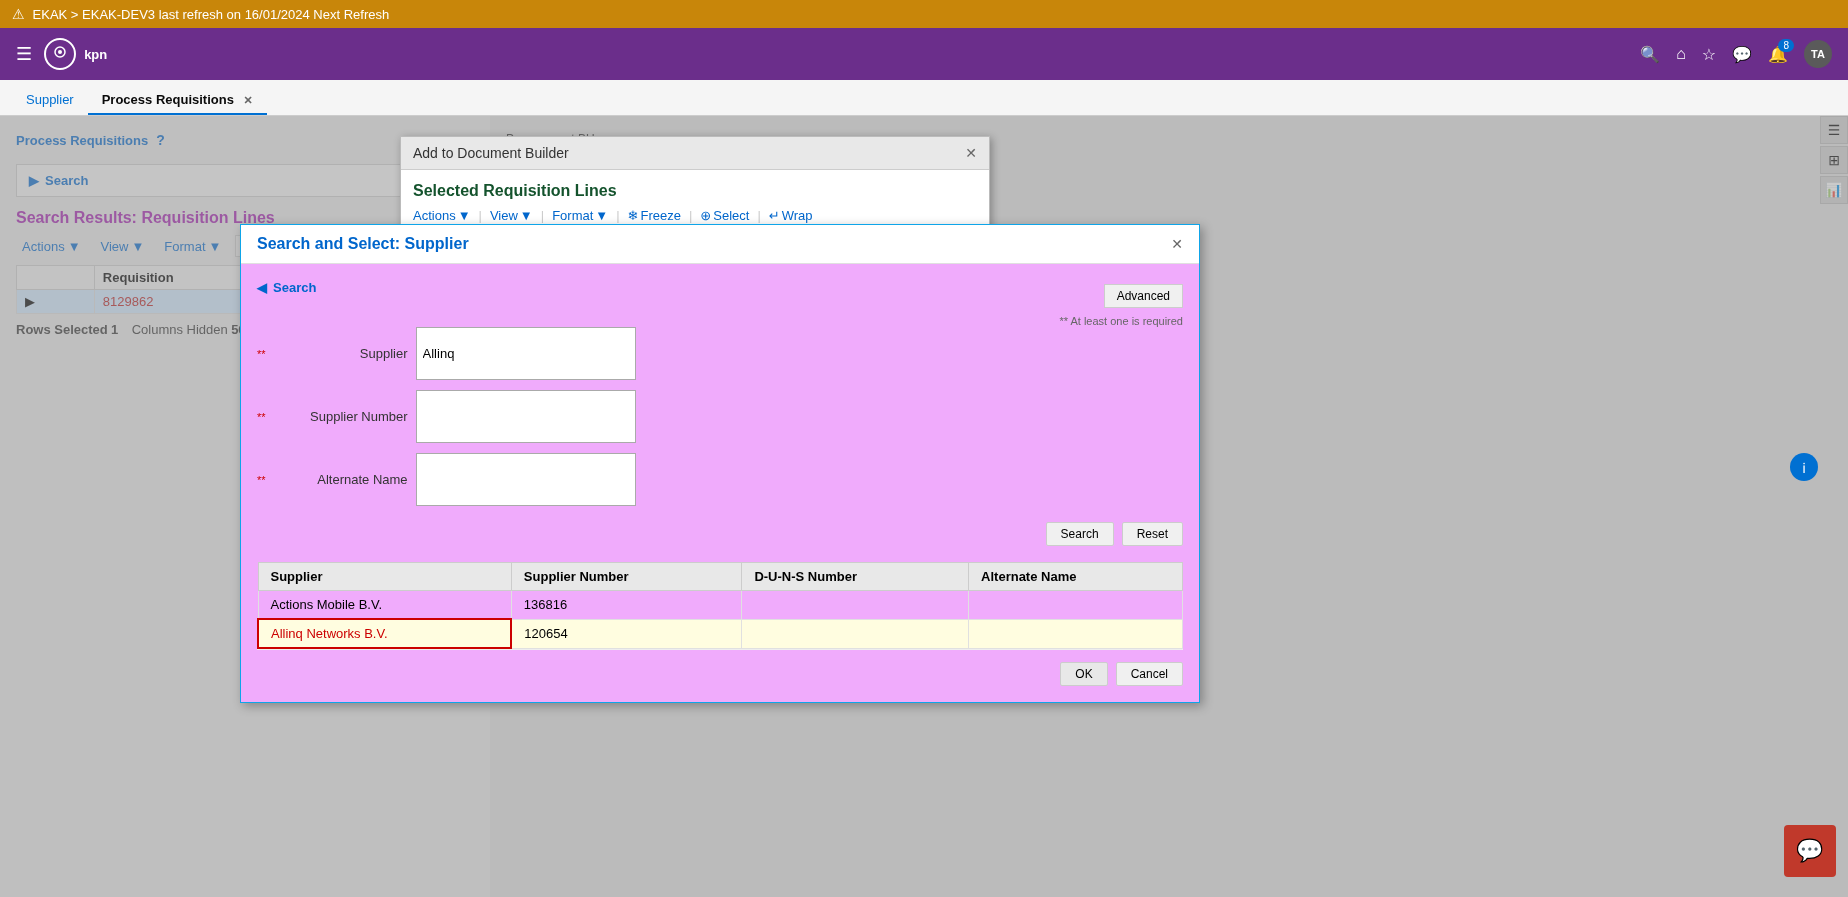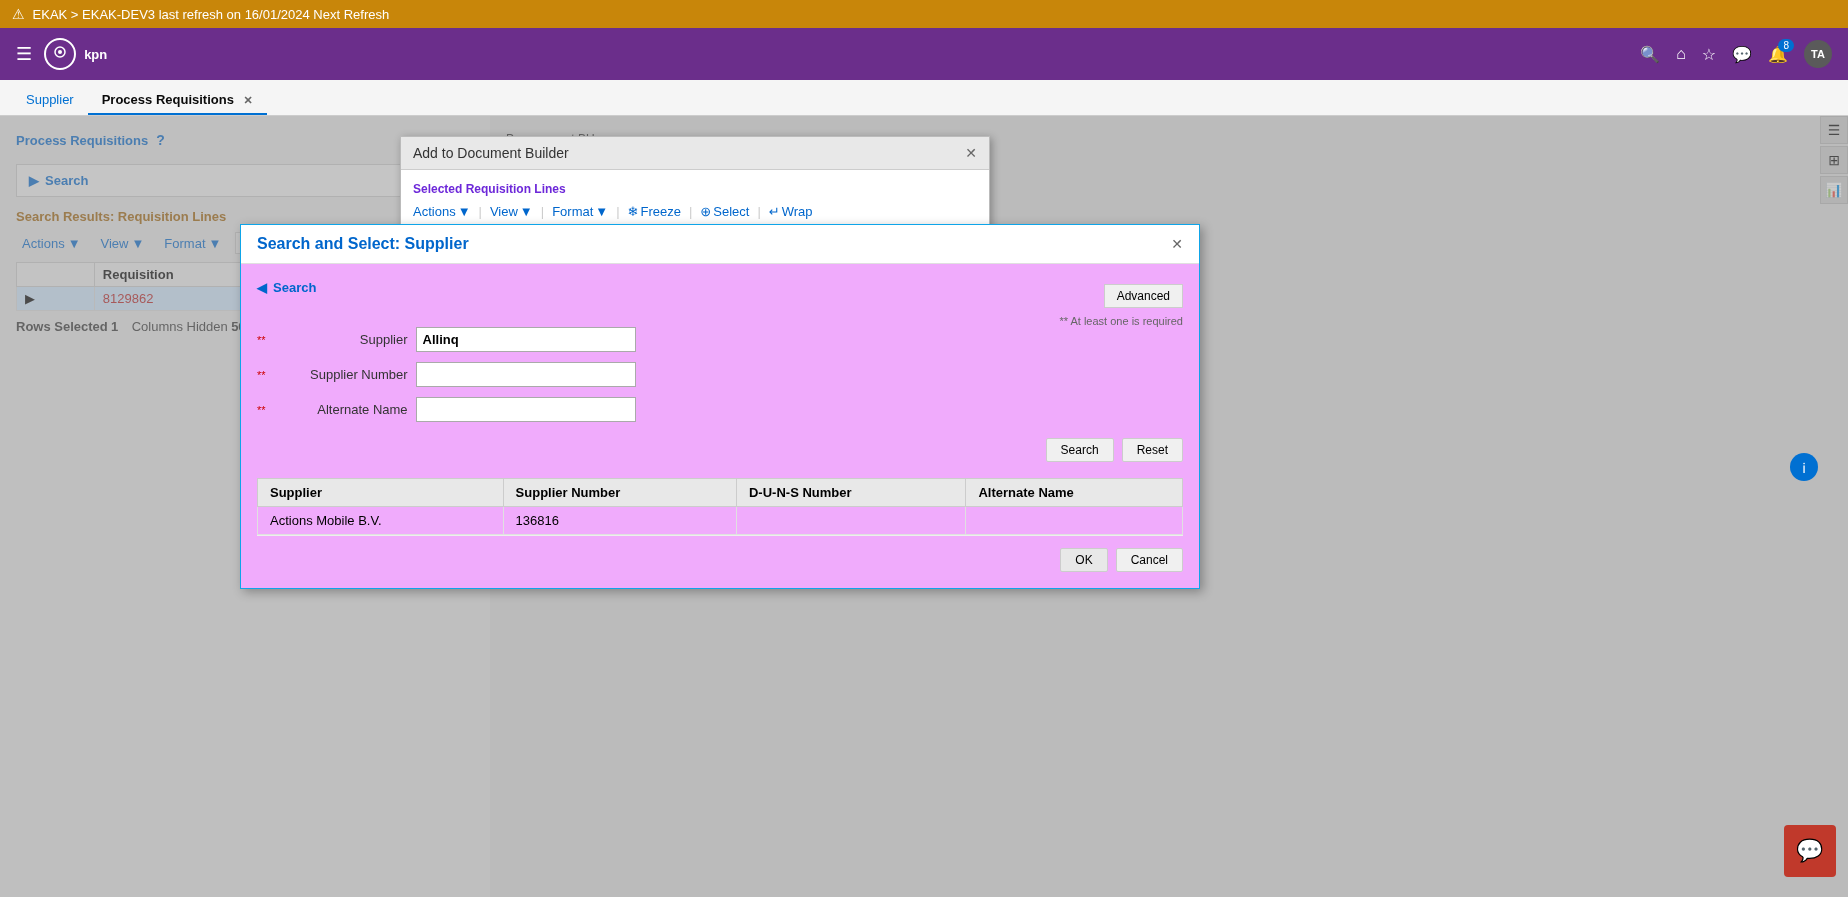--- a/index.html
+++ b/index.html
@@ -92,22 +92,22 @@
     .search-header {
       display: flex;
       align-items: center;
       padding: 8px 12px;
       cursor: pointer;
       gap: 6px;
       color: #0066cc;
       font-weight: bold;
     }
     .search-results-label {
-      color: #a16207;
-      font-size: 13px;
+      color: #a21caf;
+      font-size: 16px;
       font-weight: bold;
       margin-bottom: 8px;
     }
     .toolbar {
       display: flex;
       align-items: center;
       gap: 8px;
       margin-bottom: 8px;
     }
     .toolbar-btn {
@@ -207,21 +207,21 @@
       background: #e8e8e8;
       padding: 8px 12px;
       display: flex;
       justify-content: space-between;
       align-items: center;
       border-bottom: 1px solid #ccc;
     }
     .modal-title { font-size: 14px; font-weight: normal; color: #333; }
     .modal-close { cursor: pointer; color: #666; font-size: 14px; }
     .modal-body { padding: 12px; }
-    .modal-subtitle { color: #6d28d9; font-size: 12px; font-weight: bold; margin-bottom: 8px; }
+    .modal-subtitle { color: #14532d; font-size: 16px; font-weight: bold; margin-bottom: 8px; }
     .modal-toolbar { display: flex; gap: 8px; margin-bottom: 8px; align-items: center; color: #0066cc; font-size: 12px; }
     .modal-toolbar-item { cursor: pointer; display: flex; align-items: center; gap: 2px; }
     .modal-toolbar-sep { color: #ccc; }
     .modal-footer { display: flex; justify-content: flex-end; gap: 8px; padding: 8px 0 0; border-top: 1px solid #eee; }
     .modal-currency { display: flex; align-items: center; gap: 6px; font-size: 12px; margin-bottom: 8px; }
     .modal-currency-label { color: #cc0000; }
     .currency-select { padding: 3px 6px; border: 1px solid #ccc; font-size: 12px; }
 
     
     .btn {
@@ -281,25 +281,24 @@
     .ss-form { margin-bottom: 16px; }
     .ss-form-row {
       display: flex;
       align-items: center;
       margin-bottom: 10px;
       gap: 8px;
     }
     .ss-required-stars { color: #cc0000; font-size: 11px; margin-right: 4px; }
     .ss-label { color: #333; font-size: 13px; min-width: 130px; text-align: right; }
     .ss-input {
-      padding: 4px 6px;
+      padding: 18px 6px;
       border: 1px solid #aaa;
       font-size: 13px;
       width: 220px;
-      font-weight: bold;
     }
     .ss-action-row { display: flex; justify-content: flex-end; gap: 8px; margin-bottom: 16px; }
     .ss-table { border-collapse: collapse; width: 100%; }
     .ss-table th {
       background: #e8e8e8;
       border: 1px solid #ccc;
       padding: 6px 12px;
       text-align: left;
       font-weight: bold;
       font-size: 13px;
@@ -562,20 +561,26 @@
             <th>Alternate Name</th>
           </tr>
         </thead>
         <tbody>
           <tr>
             <td>Actions Mobile B.V.</td>
             <td>136816</td>
             <td></td>
             <td></td>
           </tr>
+          <tr class="row-highlight">
+            <td class="selected-cell">Allinq Networks B.V.</td>
+            <td>120654</td>
+            <td></td>
+            <td></td>
+          </tr>
         </tbody>
       </table>
       <div class="ss-footer">
         <button class="btn btn-primary">OK</button>
         <button class="btn">Cancel</button>
       </div>
     </div>
   </div>
 
   <div class="info-badge" style="top:45%;">ℹ</div>

